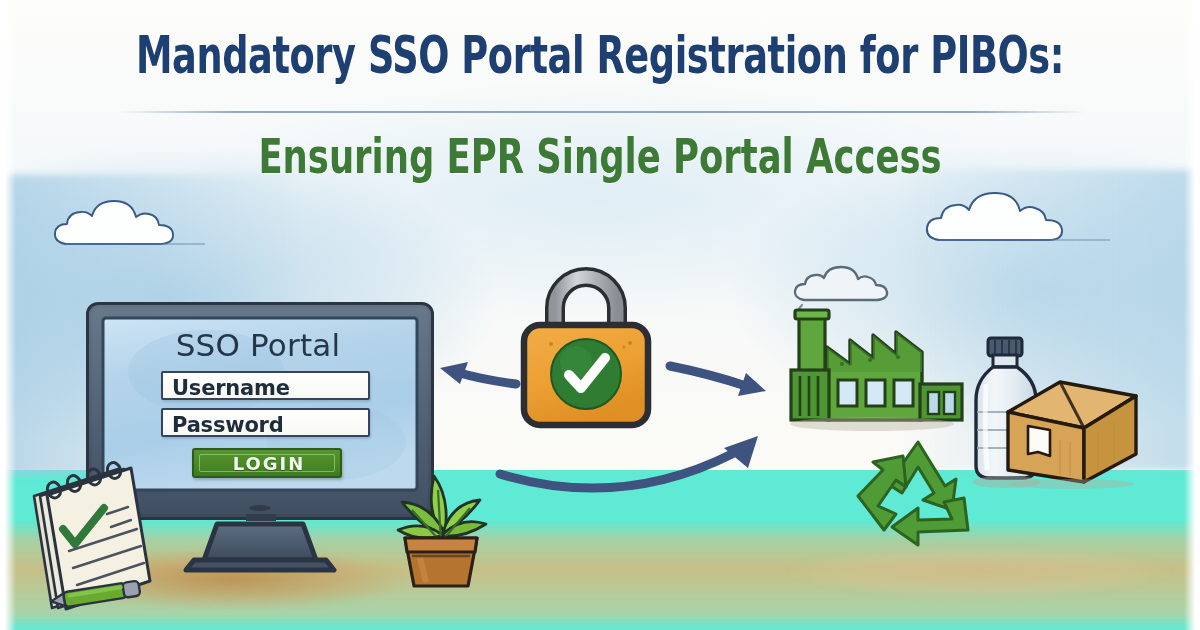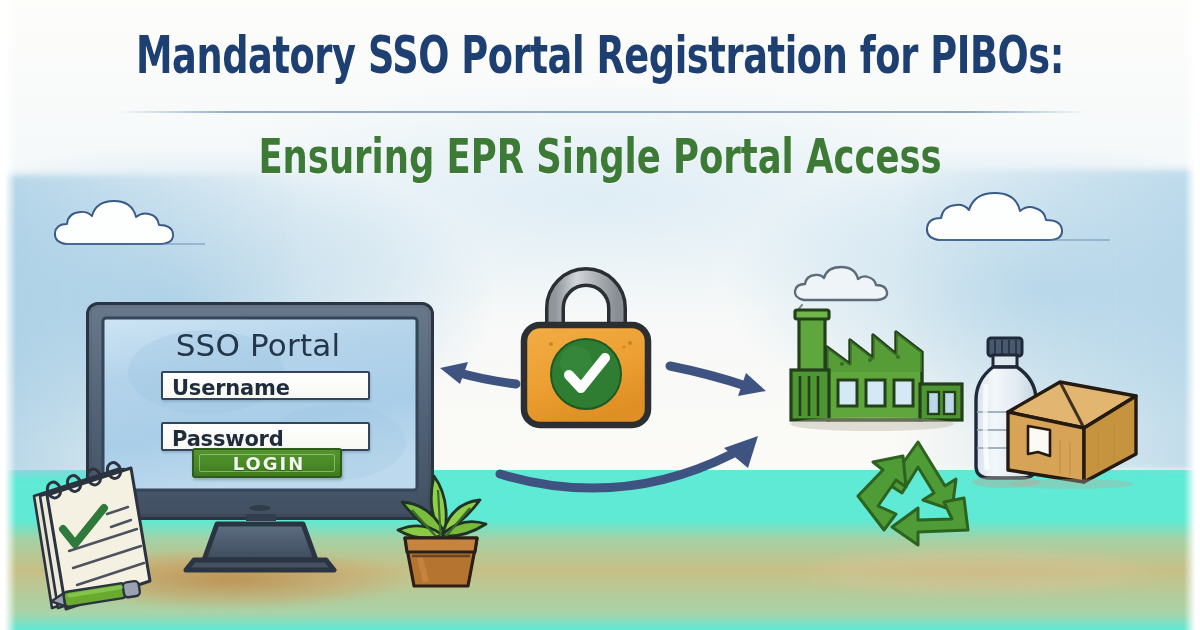--- a/index.html
+++ b/index.html
@@ -160,21 +160,21 @@
   .field span {
     position: absolute;
     left: 9px; top: 3px;
     font-family: "DejaVu Sans", sans-serif;
     font-size: 21px;
     font-weight: bold;
     color: #1e2c3c;
     letter-spacing: -0.2px;
   }
   .field-user { top: 49px; }
-  .field-pass { top: 100px; }
+  .field-pass { top: 86px; }
 
   .login-btn {
     position: absolute;
     left: 88px; top: 126px;
     width: 150px; height: 30px;
     background: linear-gradient(to bottom, #55942f 0%, #4a8a27 50%, #3f7a22 100%);
     border: 2px solid #2c5c18;
     border-radius: 3px;
     box-shadow: 1px 2px 3px rgba(40,60,30,0.3);
     cursor: pointer;

